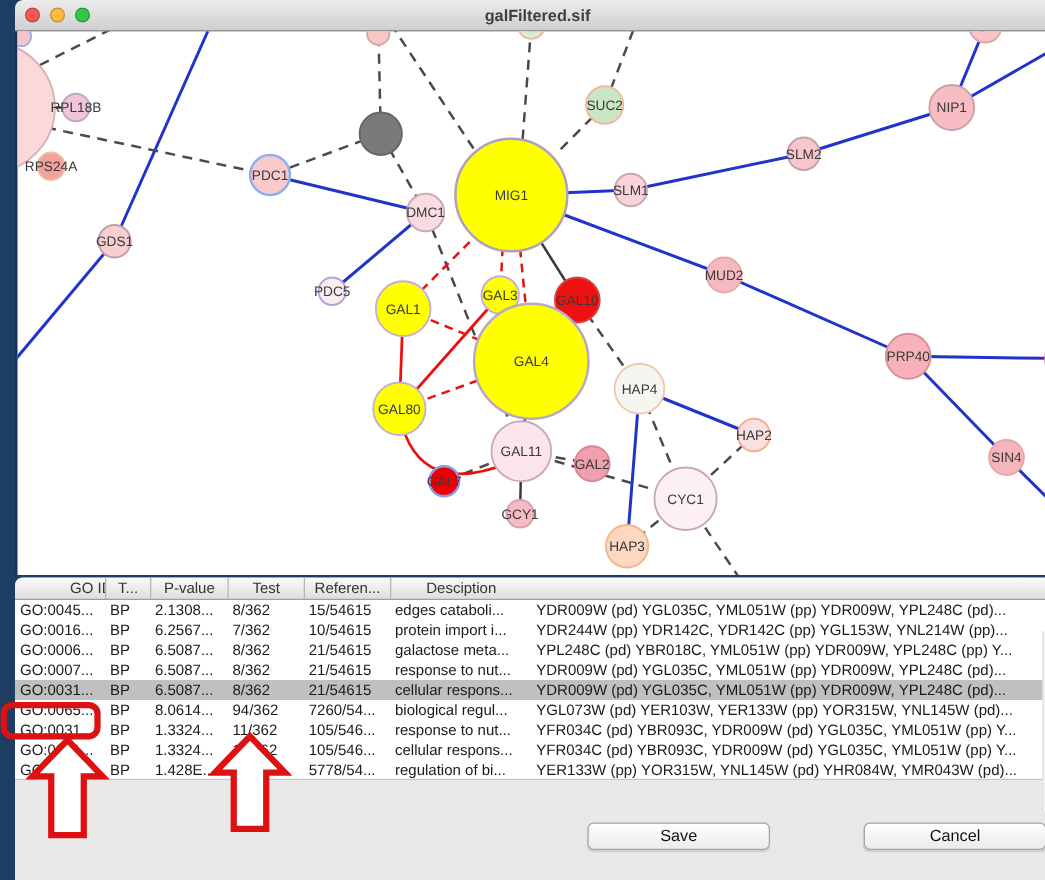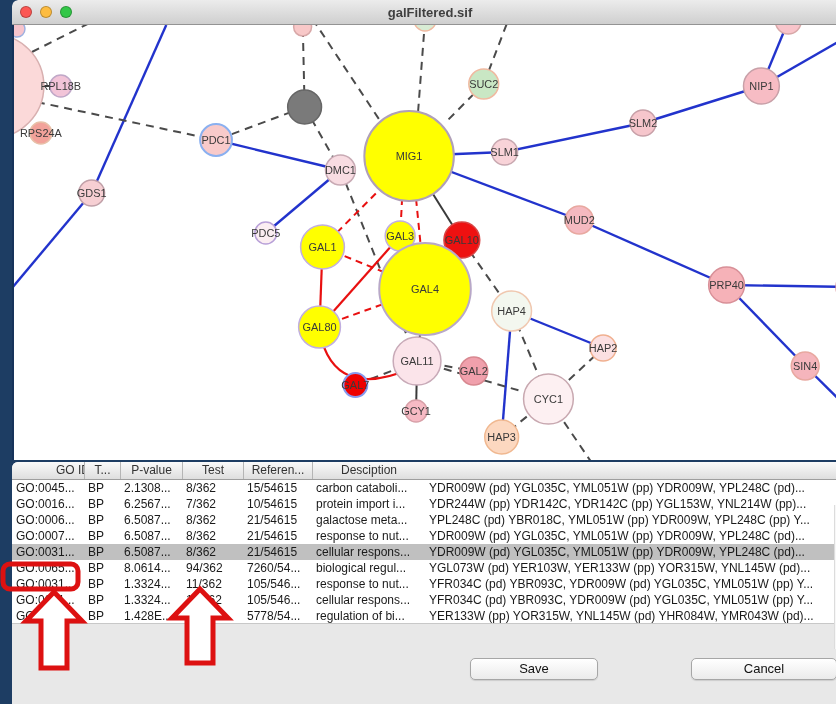--- a/index.html
+++ b/index.html
@@ -77,21 +77,21 @@
   }
   
   .footer{position:absolute;left:0;right:0;bottom:0;height:55px;background:#e8e8e8;}
   .mac-btn{
     position:absolute;top:9px;height:22px;box-sizing:border-box;
     background:linear-gradient(#ffffff,#ebebeb);
     border:1px solid #a6a6a6;border-radius:5px;
     font-family:"Liberation Sans",sans-serif;font-size:13px;color:#111;
     text-align:center;line-height:20px;box-shadow:0 1px 1px rgba(0,0,0,.12);
   }
-  #save-btn{left:458px;width:128px;}
+  #save-btn{left:458px;width:146px;}
   #cancel-btn{left:679px;width:146px;}
   
   #annotations{position:absolute;left:0;top:0;pointer-events:none;}
 </style>
 </head>
 <body style="background: rgb(29, 61, 99);">
 
 <div class="window" id="net-window">
   <div class="titlebar">
     <div class="lights">
@@ -292,21 +292,21 @@
       <div class="hcell">Referen...</div>
       <div class="hcell">Desciption</div>
     </div>
   <div id="rows">
       <div class="trow">
         <div class="tcell">GO:0045...</div>
         <div class="tcell">BP</div>
         <div class="tcell">2.1308...</div>
         <div class="tcell">8/362</div>
         <div class="tcell">15/54615</div>
-        <div class="tcell">carbon cataboli...</div>
+        <div class="tcell">edges cataboli...</div>
         <div class="tcell">YDR009W (pd) YGL035C, YML051W (pp) YDR009W, YPL248C (pd)...</div>
       </div>
       <div class="trow">
         <div class="tcell">GO:0016...</div>
         <div class="tcell">BP</div>
         <div class="tcell">6.2567...</div>
         <div class="tcell">7/362</div>
         <div class="tcell">10/54615</div>
         <div class="tcell">protein import i...</div>
         <div class="tcell">YDR244W (pp) YDR142C, YDR142C (pp) YGL153W, YNL214W (pp)...</div>

